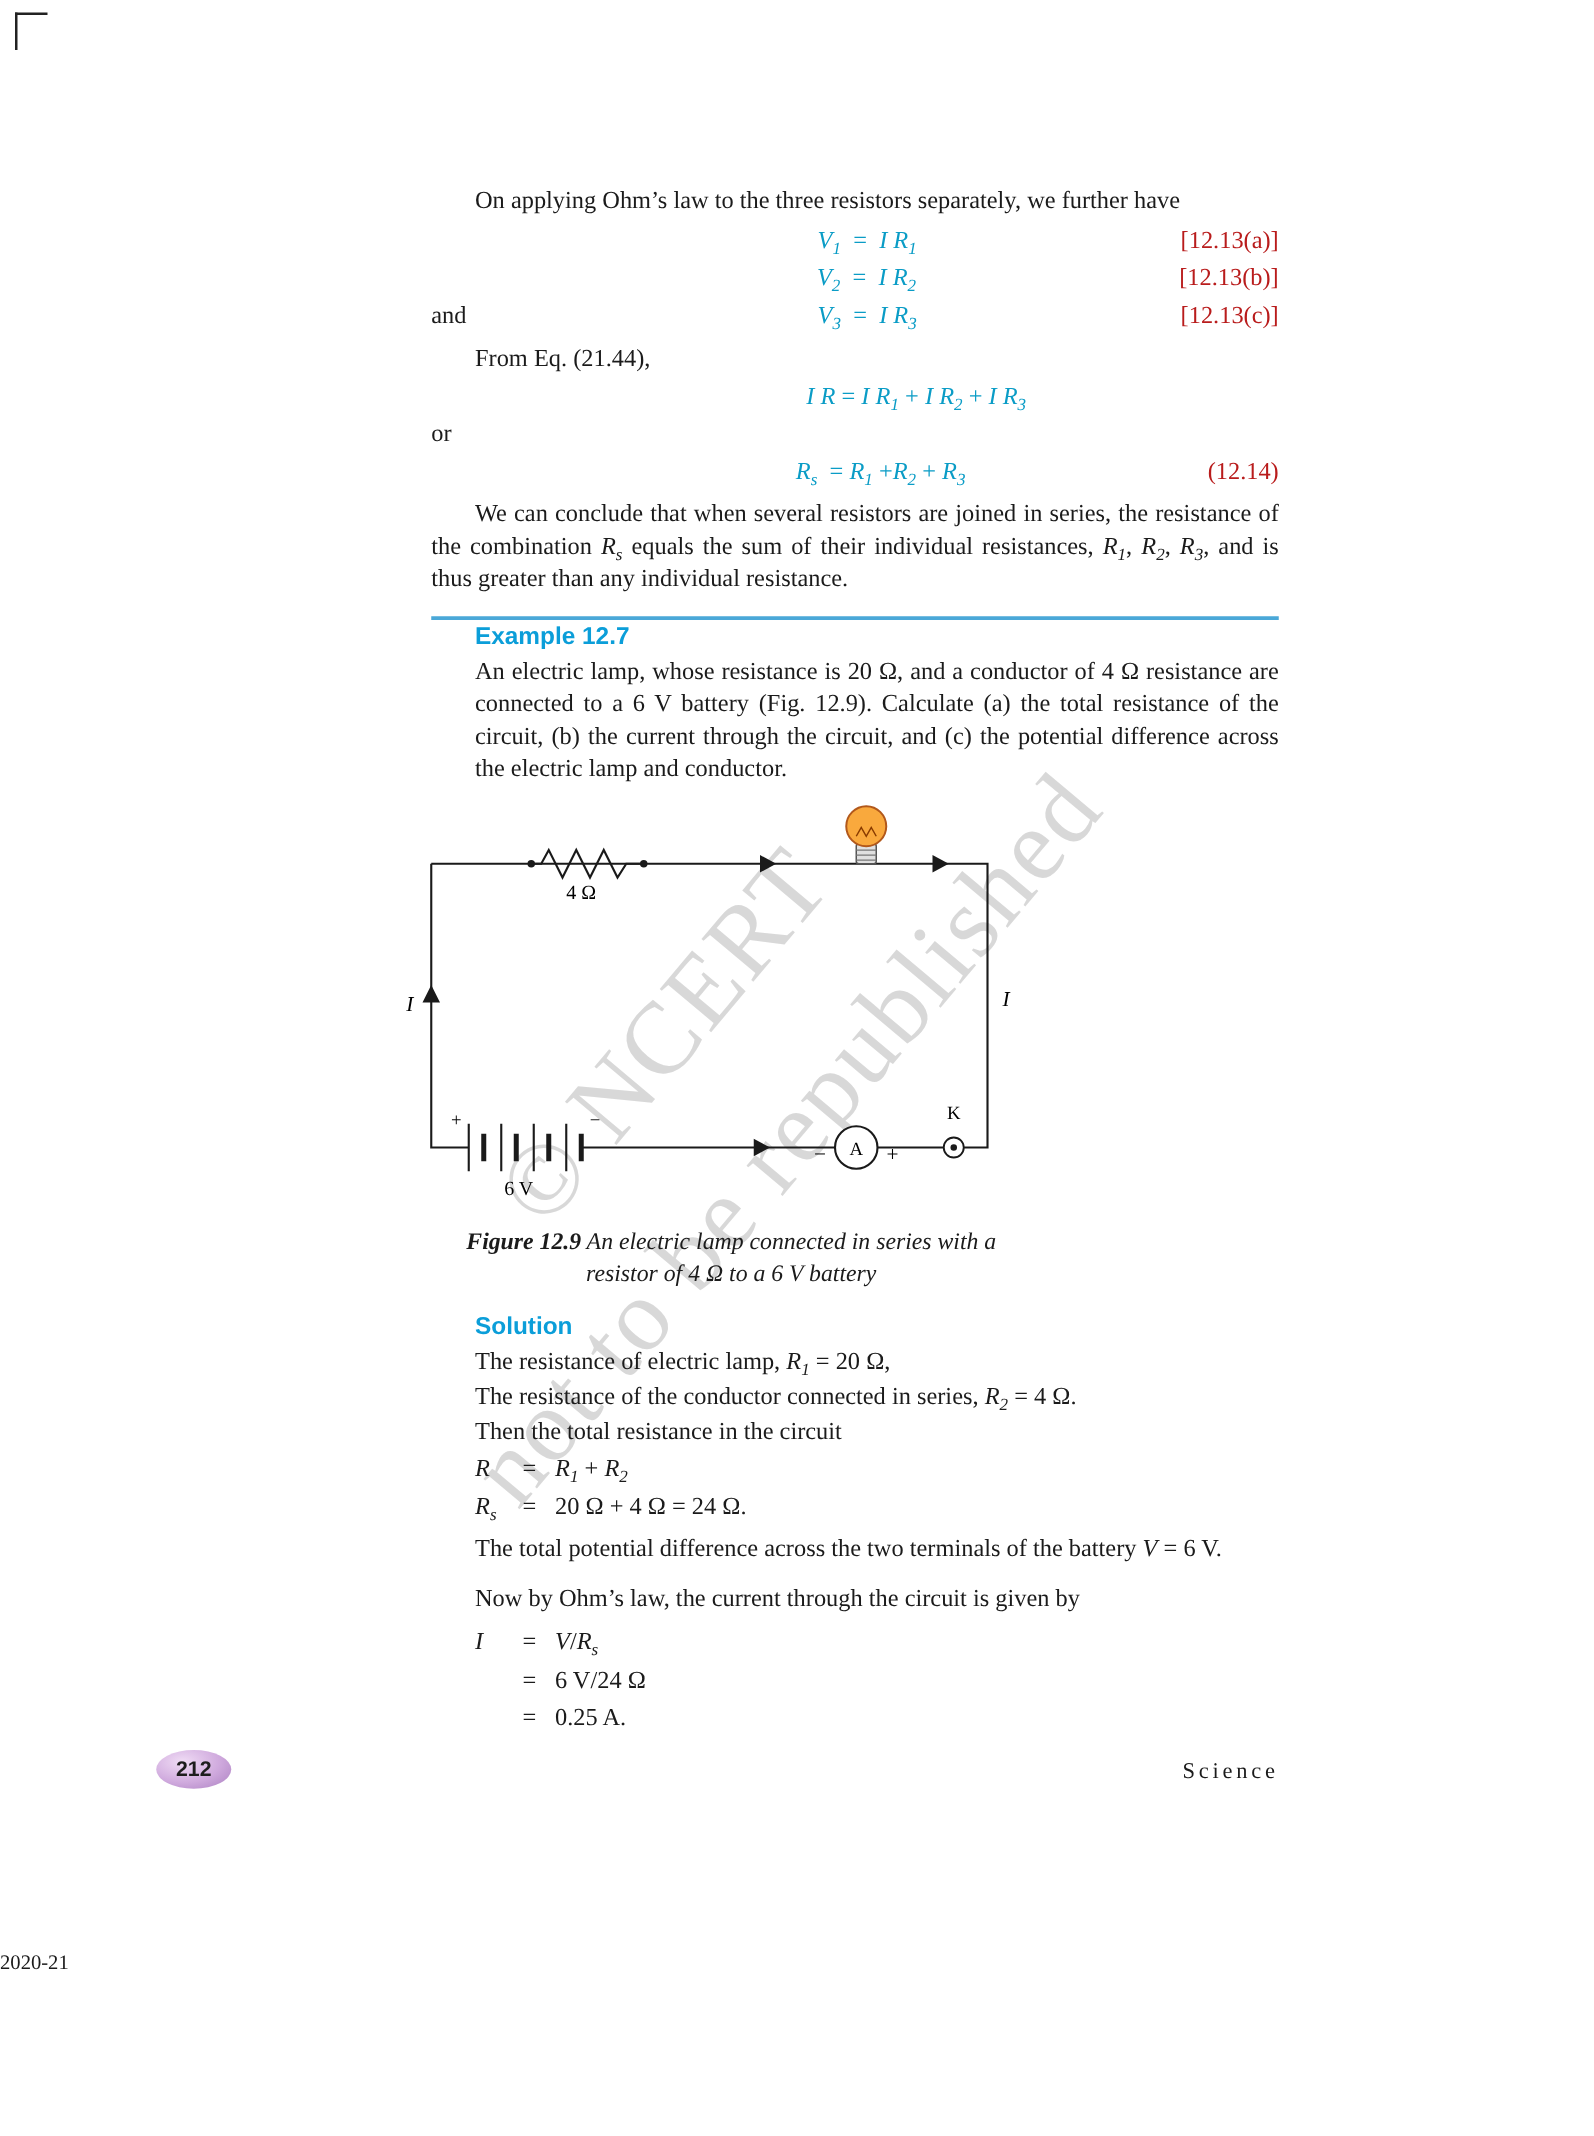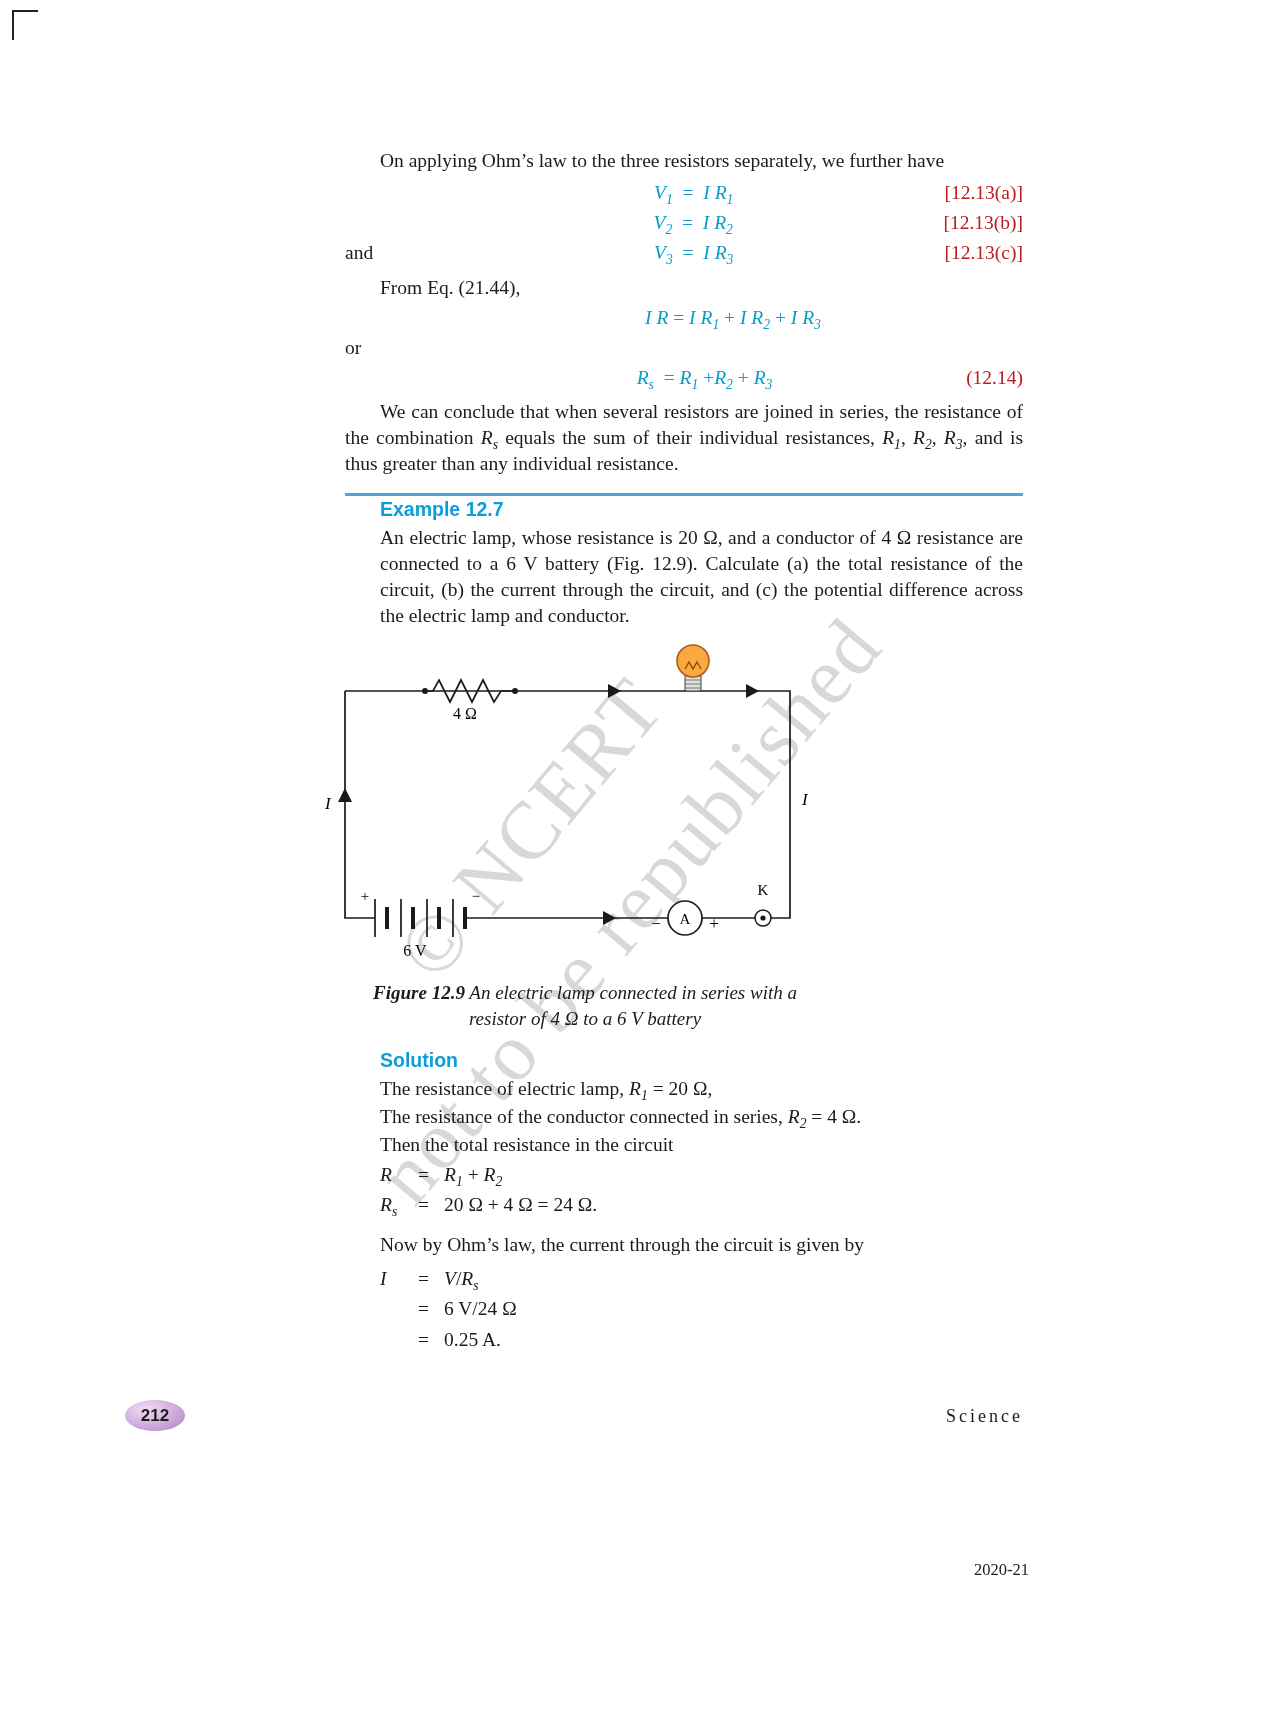--- a/index.html
+++ b/index.html
@@ -58,21 +58,21 @@
     border-radius:50%; display:flex; align-items:center; justify-content:center;
     background:radial-gradient(ellipse at 35% 30%, #f0dcf5 0%, #cfa9dd 55%, #aa7fc0 100%);
     font-family:"Liberation Sans", sans-serif; font-weight:bold; font-size:17px;
     color:#1d1d1d; z-index:2;
   }
   .footer-right {
     position:absolute; left:946px; top:1406px; font-size:18px;
     letter-spacing:3px; z-index:2;
   }
   .bottom-date {
-    position:absolute; left:0; top:1560px; width:1029px; text-align:right;
+    position:absolute; left:0; top:1560px; width:1029px; text-align:left;
     font-size:16.5px; z-index:2;
   }
   svg text { font-family:"Liberation Serif", serif; }
 </style>
 </head>
 <body>
 
 <div class="cropmark"></div>
 
 <div class="watermark">
@@ -202,20 +202,21 @@
       <span class="lhs"><i>R</i></span>
       <span class="sign">=</span>
       <span class="rhs"><i>R<sub>1</sub></i> + <i>R<sub>2</sub></i></span>
     </div>
     <div class="soleq">
       <span class="lhs"><i>R<sub>s</sub></i></span>
       <span class="sign">=</span>
       <span class="rhs">20 Ω + 4 Ω = 24 Ω.</span>
     </div>
 
+    <p class="justify para">The total potential difference across the two terminals of the battery <i>V</i> = 6 V.</p>
 
     <p class="para" style="margin-top:14px;">Now by Ohm’s law, the current through the circuit is given by</p>
 
     <div class="soleq" style="margin-top:8px;">
       <span class="lhs"><i>I</i></span>
       <span class="sign">=</span>
       <span class="rhs"><i>V</i>/<i>R<sub>s</sub></i></span>
     </div>
     <div class="soleq">
       <span class="lhs"></span>

